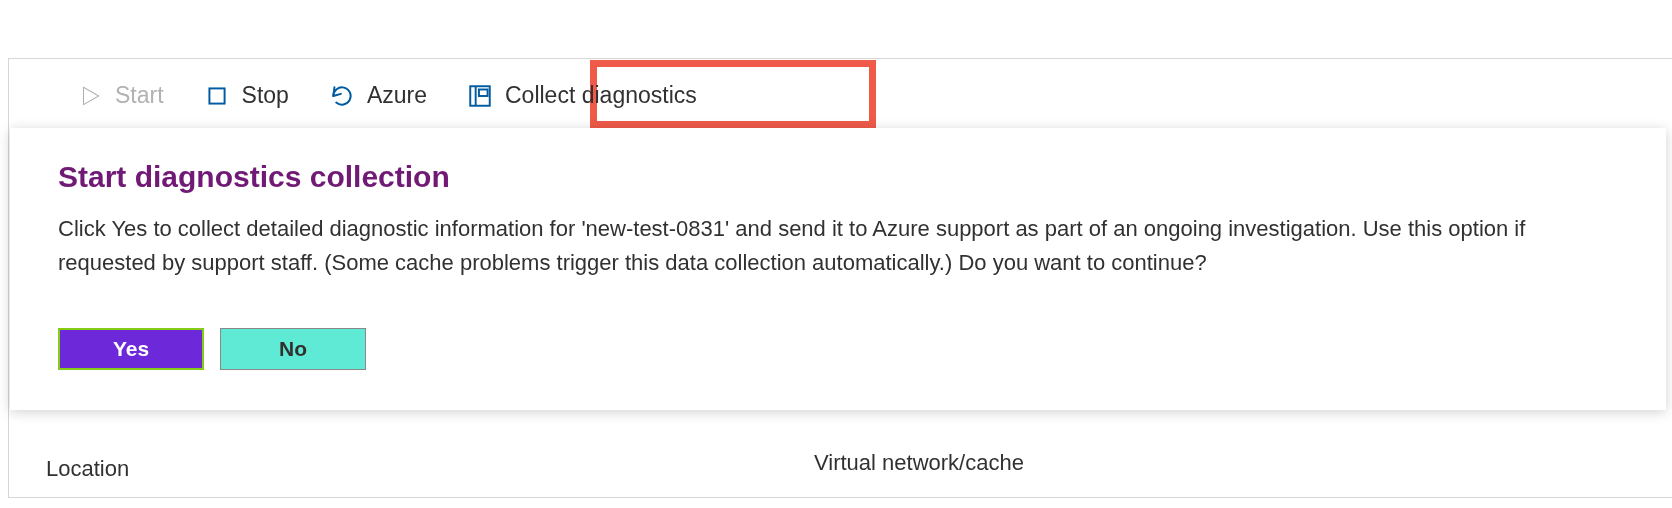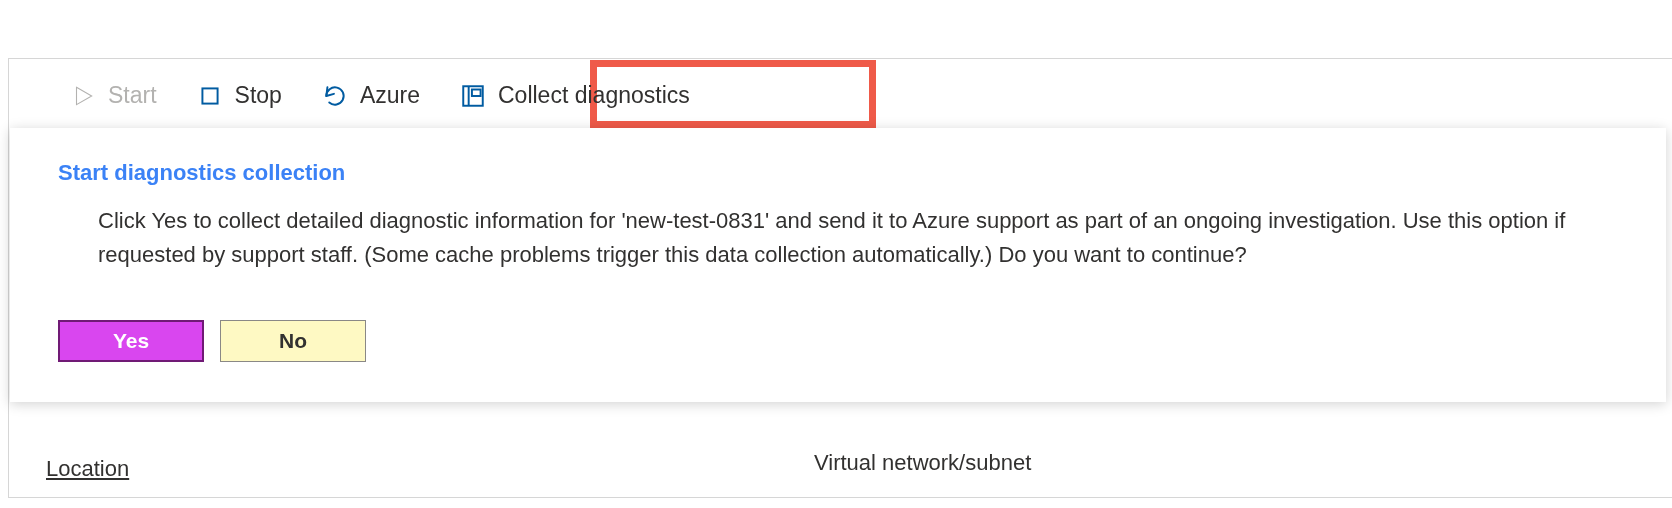--- a/index.html
+++ b/index.html
@@ -16,21 +16,21 @@
       left: 8px;
       top: 58px;
       right: 0;
       border: 1px solid #d6d6d6;
       border-right: none;
       height: 440px;
       background: #fff;
     }
     .toolbar {
       position: absolute;
-      left: 50px;
+      left: 57px;
       top: 74px;
       display: flex;
       align-items: center;
       gap: 0;
       z-index: 2;
     }
     .tb-item {
       display: flex;
       align-items: center;
       gap: 12px;
@@ -54,63 +54,61 @@
       position: absolute;
       left: 10px;
       right: 6px;
       top: 128px;
       background: #ffffff;
       box-shadow: 0 2px 12px rgba(0,0,0,0.18);
       padding: 32px 48px 40px 48px;
       z-index: 3;
     }
     .dialog-title {
-      font-size: 22px;
+      font-size: 30px;
       font-weight: 600;
-      color: #3b82f6;
+      color: #701a75;
       margin-bottom: 18px;
     }
     .dialog-body {
       font-size: 22px;
       color: #323130;
       line-height: 1.55;
       max-width: 1520px;
-      margin-left: 40px;
     }
     .dialog-buttons {
       display: flex;
       gap: 16px;
       margin-top: 48px;
     }
     .btn {
       min-width: 146px;
       height: 42px;
       font-size: 21px;
       font-weight: 600;
       border: 1px solid #8a8886;
-      background: #fef9c3;
+      background: #5eead4;
       color: #323130;
       cursor: pointer;
       display: flex;
       align-items: center;
       justify-content: center;
     }
     .btn.primary {
-      background: #d946ef;
-      border: 2px solid #701a75;
+      background: #6d28d9;
+      border: 2px solid #84cc16;
       color: #ffffff;
     }
     .bg-labels {
       position: absolute;
       left: 46px;
       top: 456px;
       font-size: 22px;
       color: #323130;
       z-index: 0;
-      text-decoration: underline;
     }
     .bg-labels-right {
       position: absolute;
       left: 814px;
       top: 450px;
       font-size: 22px;
       color: #323130;
       z-index: 0;
     }
   </style>
@@ -145,21 +143,21 @@
         <rect x="3" y="3" width="18" height="18"></rect>
         <rect x="11" y="6" width="8" height="6"></rect>
       </svg>
     <span>Collect diagnostics</span>
   </div>
 </div>
 
 <div class="highlight-box" id="hl" style="left: 590px; top: 60px; width: 286px; height: 68px;"></div>
 
 <div class="bg-labels">Location</div>
-<div class="bg-labels-right">Virtual network/subnet</div>
+<div class="bg-labels-right">Virtual network/cache</div>
 
 <div class="dialog-panel">
   <h2 class="dialog-title">Start diagnostics collection</h2>
   <p class="dialog-body">Click Yes to collect detailed diagnostic information for 'new-test-0831' and send it to Azure support as part of an ongoing investigation. Use this option if requested by support staff. (Some cache problems trigger this data collection automatically.) Do you want to continue?</p>
   <div class="dialog-buttons">
     <button class="btn primary">Yes</button>
     <button class="btn">No</button>
   </div>
 </div>
 

